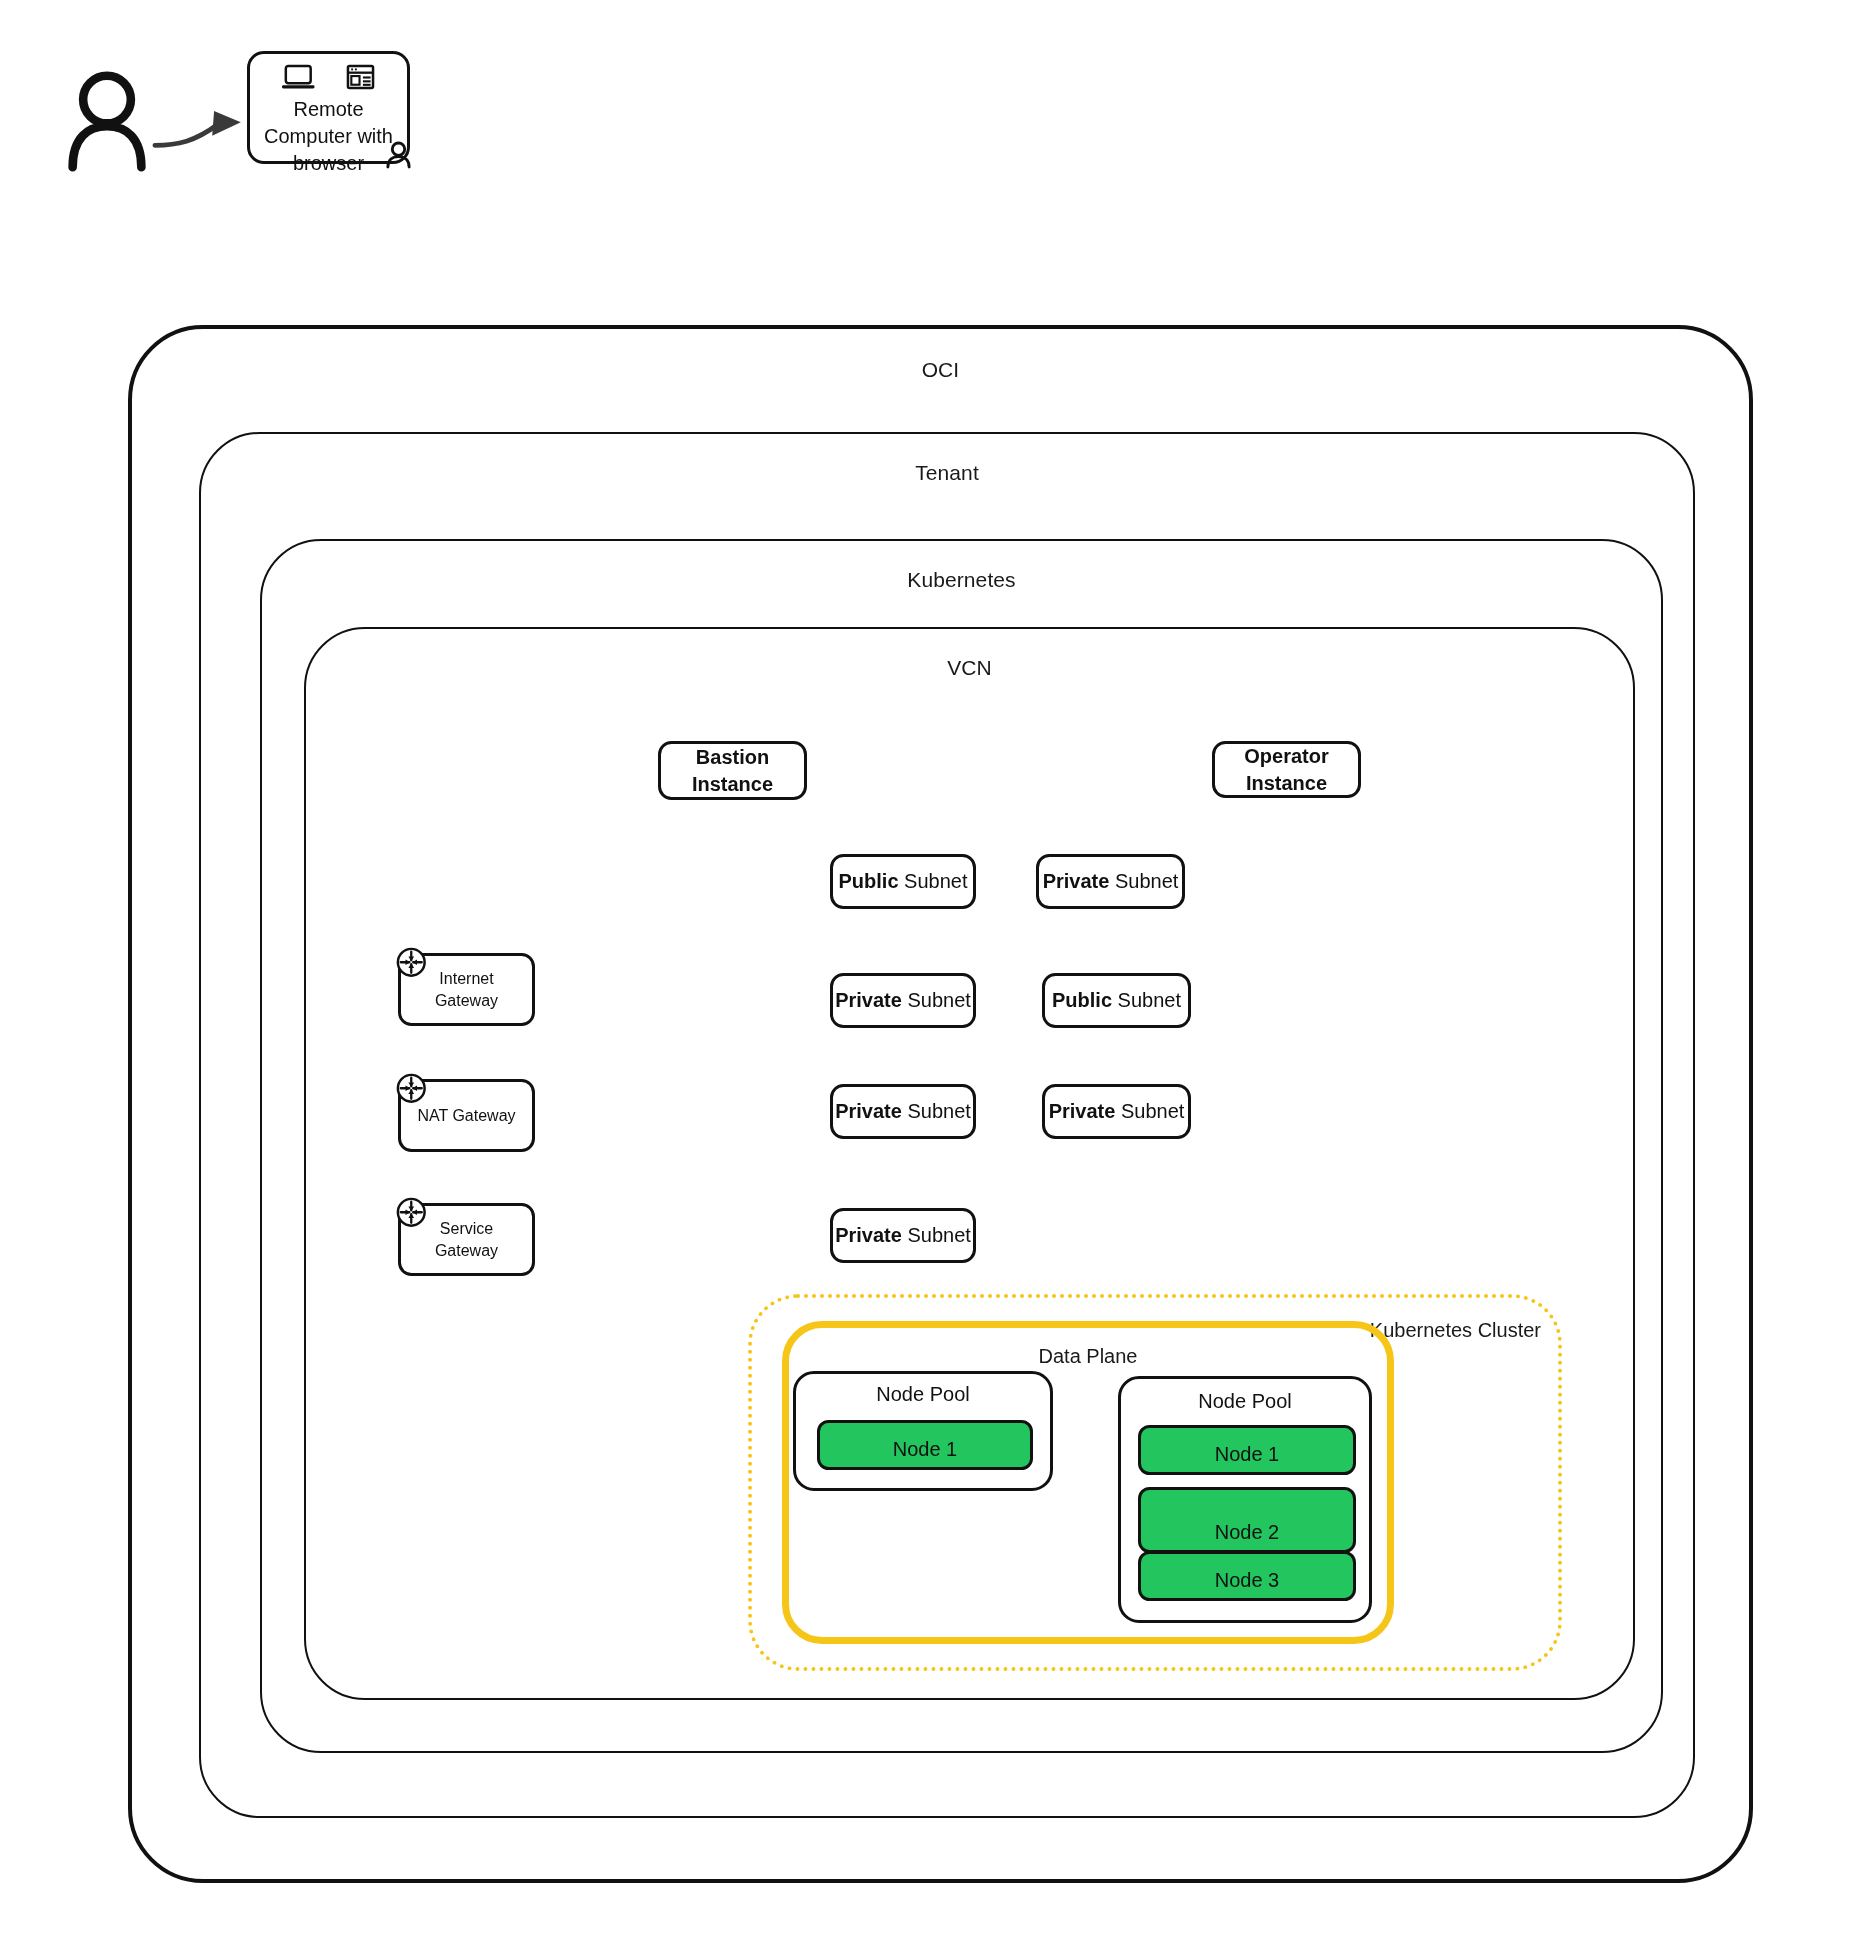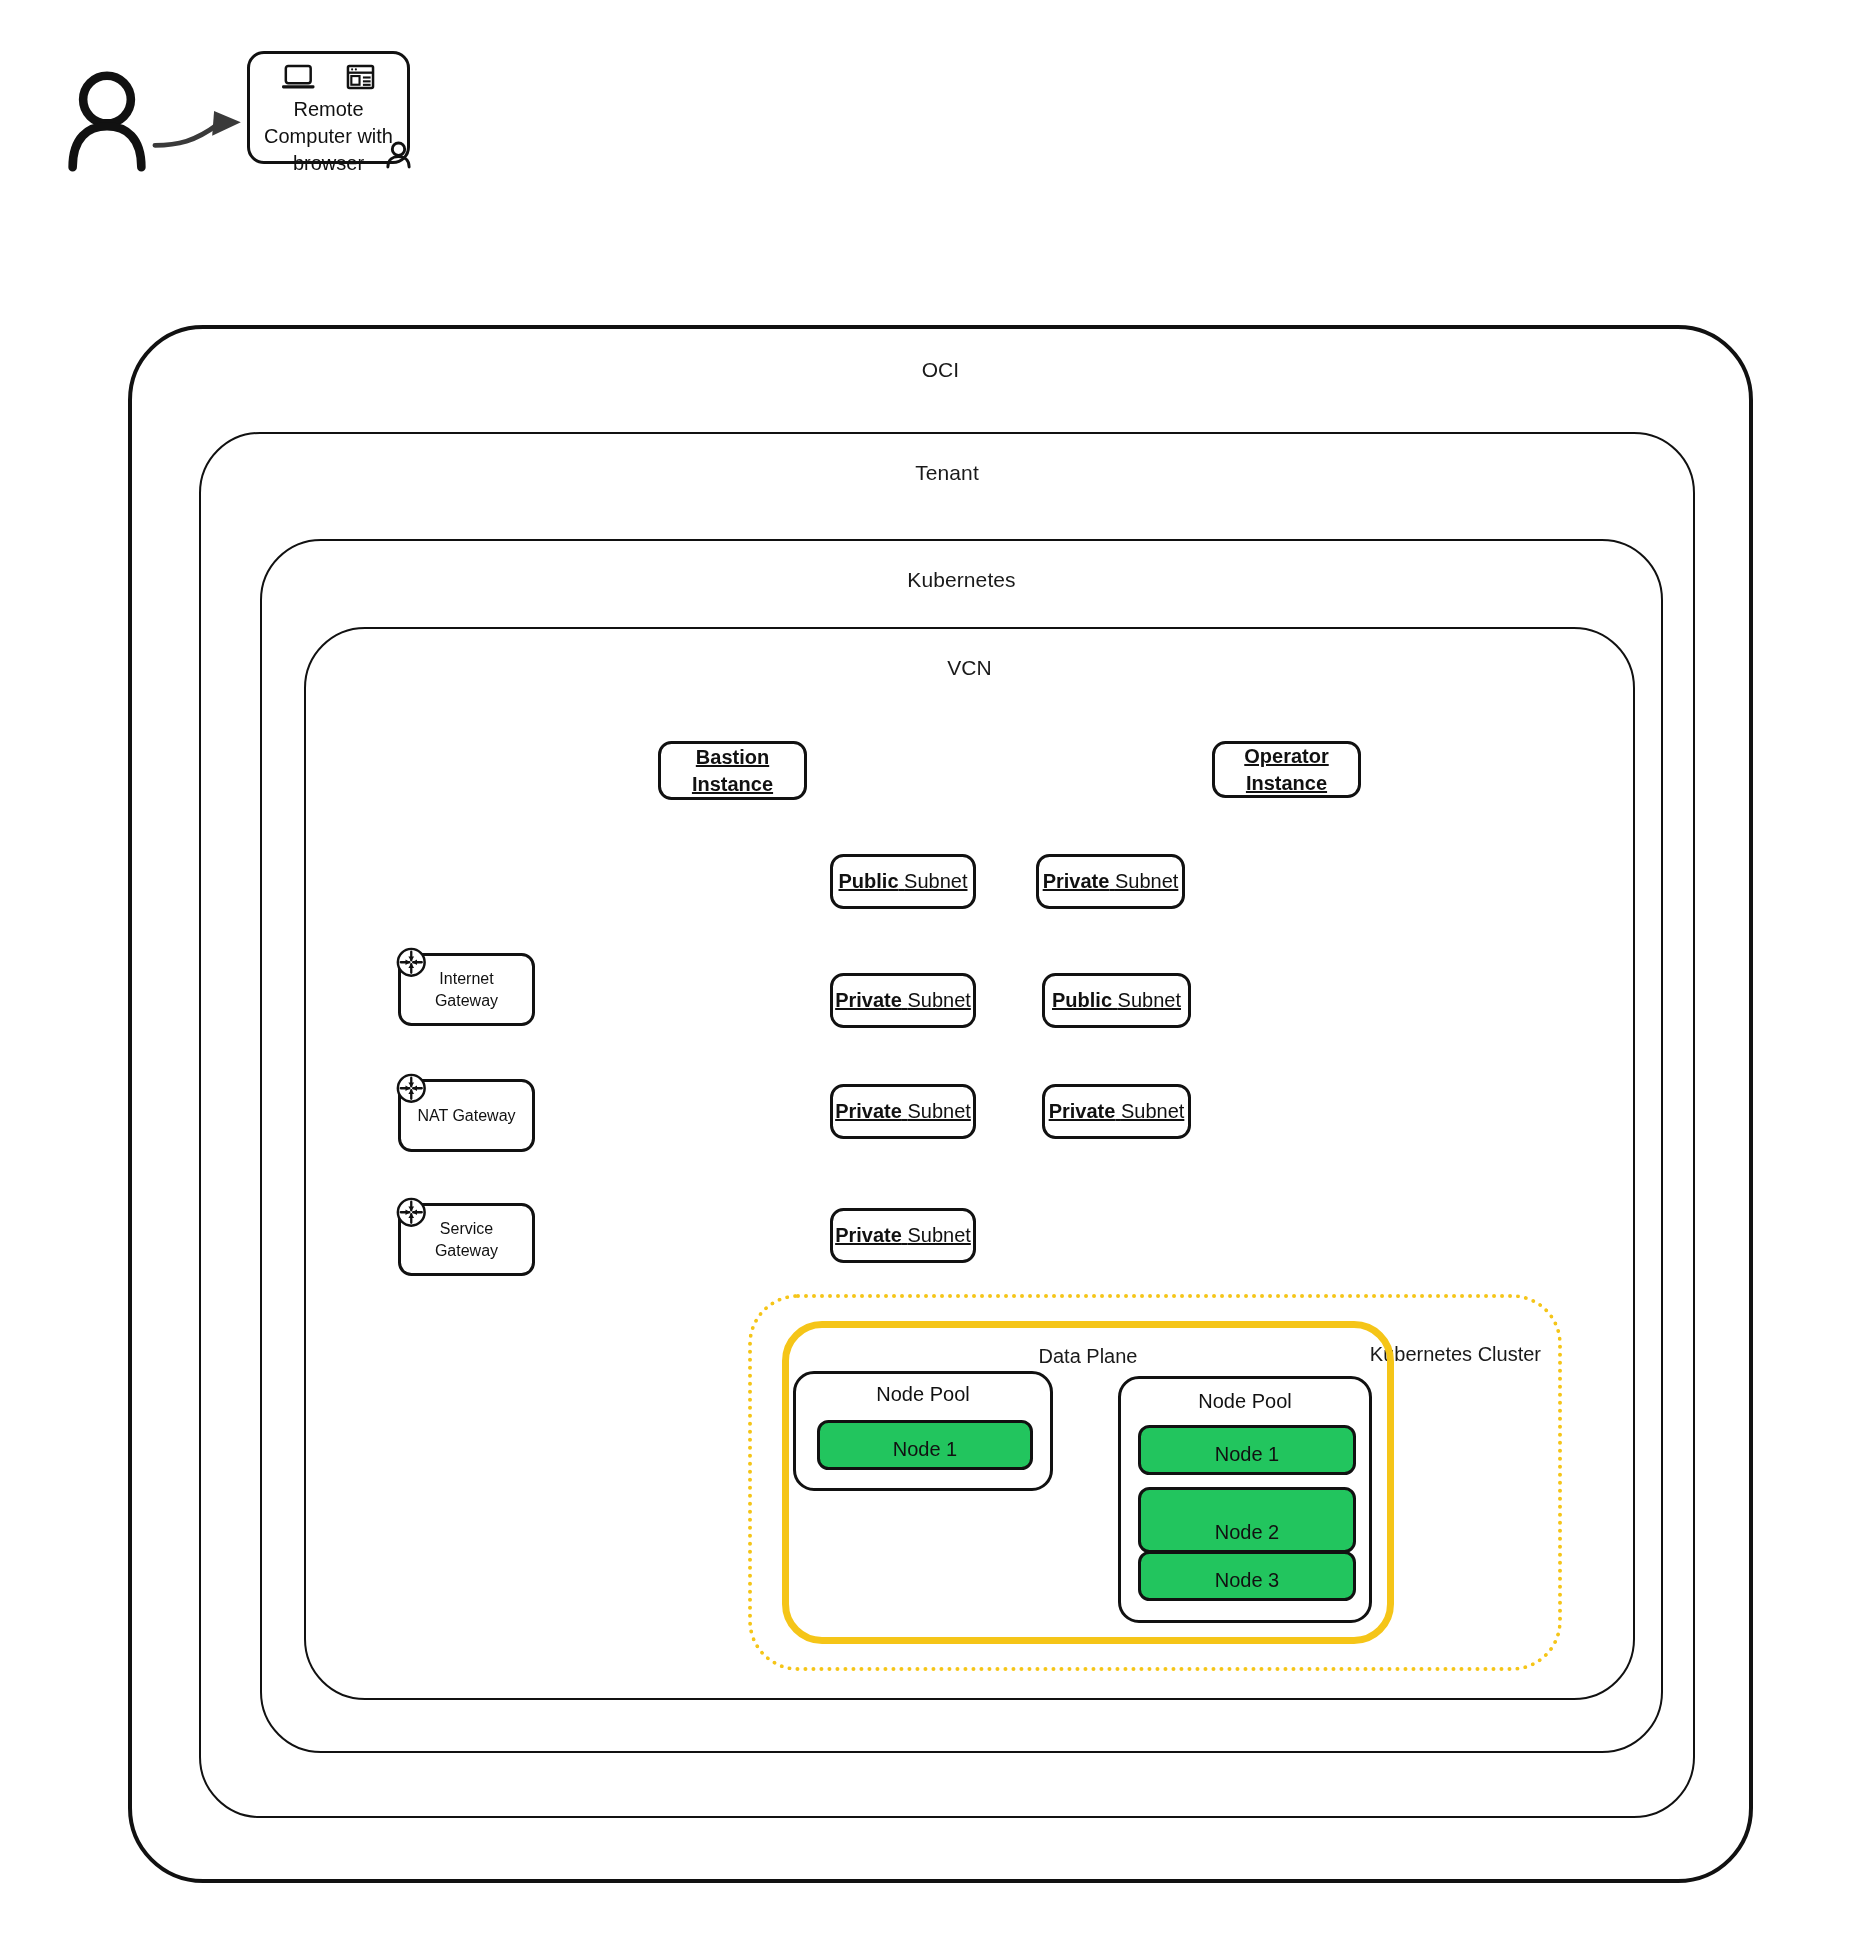--- a/index.html
+++ b/index.html
@@ -47,21 +47,20 @@
   .box {
     border: 3.1px solid #111111;
     border-radius: 13.4px;
     background: #ffffff;
     display: flex;
     align-items: center;
     justify-content: center;
     font-size: 20px;
     line-height: 1.32;
     color: #111111;
-    text-decoration: underline;
   }
   .box.bold { font-weight: bold; }
   .box .b { font-weight: bold; }
   .box .n { font-weight: normal; }
 
   
   .gw {
     border: 3.1px solid #111111;
     border-radius: 13.4px;
     background: #ffffff;
@@ -126,21 +125,20 @@
   .dataplane {
     border: 7.6px solid #f5c518;
     border-radius: 40px;
     background: transparent;
   }
   .k8s-label {
     position: absolute;
     font-size: 20px;
     color: #1a1a1a;
     white-space: nowrap;
-    margin-top: 24px;
   }
   .dp-label {
     position: absolute;
     left: 0; right: 0;
     text-align: center;
     font-size: 20px;
     color: #1a1a1a;
   }
 
   

